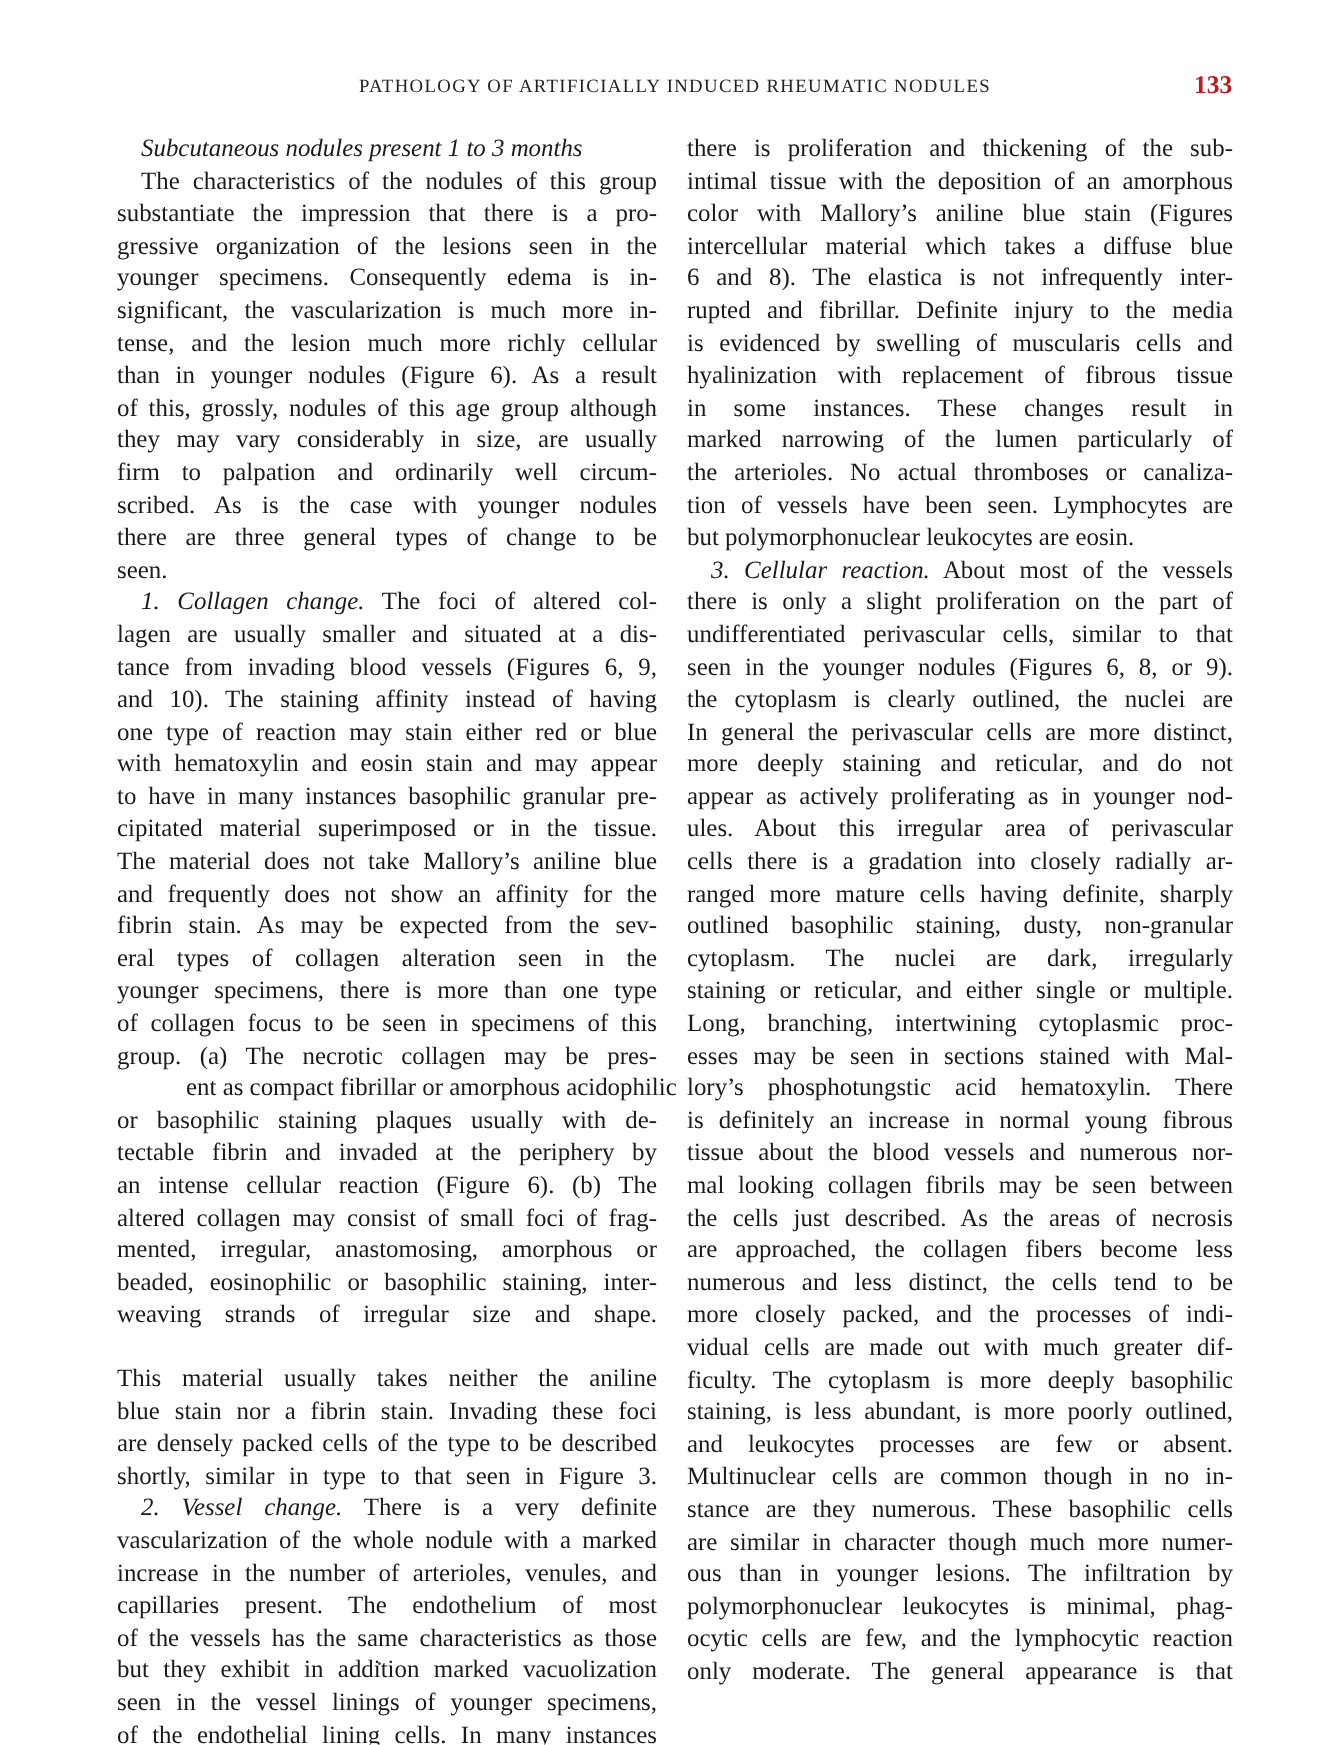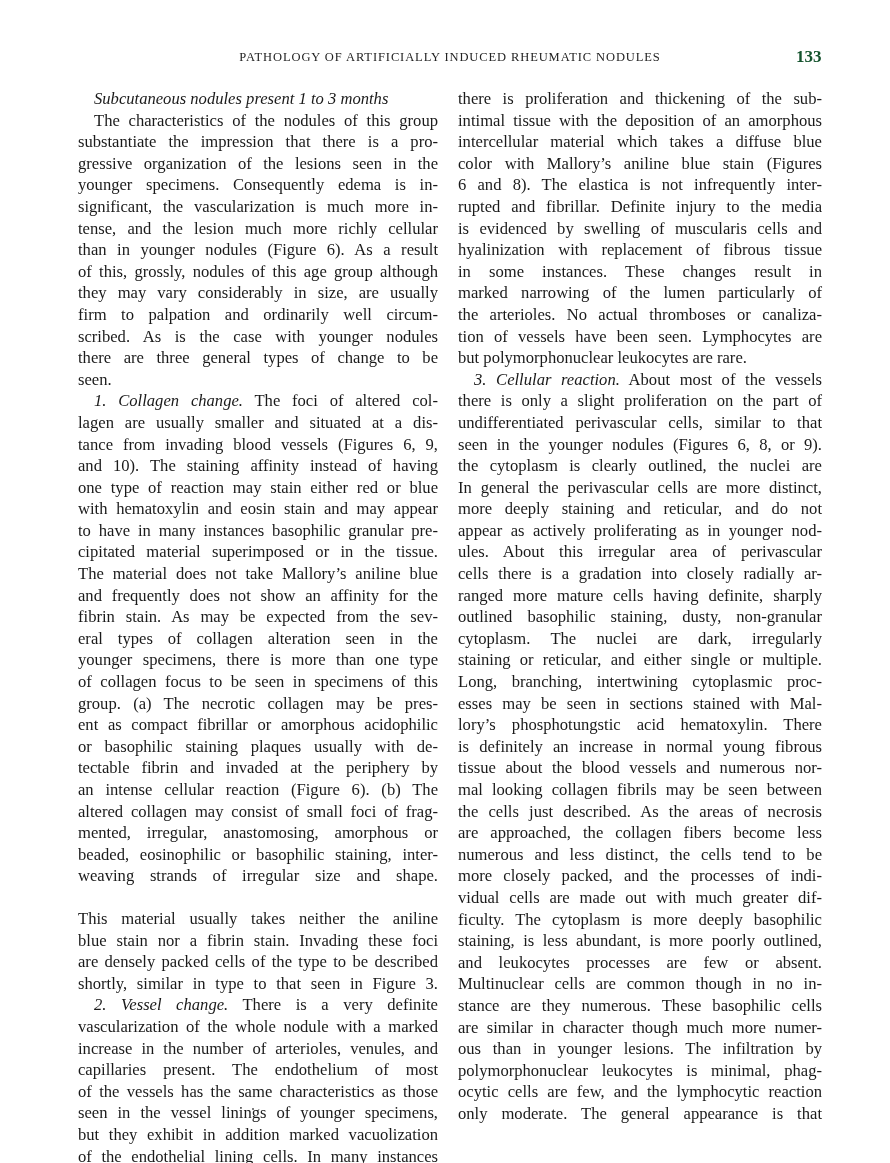--- a/index.html
+++ b/index.html
@@ -1,20 +1,20 @@
 <!DOCTYPE html>
 <html><head>
 <meta charset="utf-8">
 <style>
   html, body { margin: 0; padding: 0; background: #ffffff; }
   body { width: 890px; height: 1163px; position: relative; overflow: hidden;
          font-family: "Liberation Serif", "DejaVu Serif", serif; color: #1a1a1a; }
   .running-head { position: absolute; top: 50px; left: 220px; width: 460px;
          font-size: 12.5px; letter-spacing: 0.9px; text-align: center; color: #222; }
-  .page-number { position: absolute; top: 47px; left: 796px; font-size: 17px; font-weight: bold; color: #14532d; }
+  .page-number { position: absolute; top: 47px; left: 796px; font-size: 17px; font-weight: bold; color: #b91c1c; }
   .column { position: absolute; top: 88px; }
   .col-left { left: 78px; width: 360px; }
   .col-right { left: 458px; width: 364px; }
   .line { display: block; height: 21.6px; line-height: 21.6px; font-size: 16.6px;
           text-align: justify; text-align-last: justify; white-space: nowrap; overflow: visible; }
   .line.last { text-align-last: left; }
   .line.indent { padding-left: 16px; }
   .heading { font-style: italic; text-align-last: left; padding-left: 16px; }
   .it { font-style: italic; }
   .line span { white-space: normal; }
@@ -49,56 +49,56 @@
     <div class="line" style="white-space: nowrap; word-spacing: 0px;">with hematoxylin and eosin stain and may appear</div>
     <div class="line" style="white-space: nowrap; word-spacing: 0px;">to have in many instances basophilic granular pre-</div>
     <div class="line" style="white-space: nowrap; word-spacing: 0px;">cipitated material superimposed or in the tissue.</div>
     <div class="line" style="white-space: nowrap; word-spacing: 0px;">The material does not take Mallory’s aniline blue</div>
     <div class="line" style="white-space: nowrap; word-spacing: 0px;">and frequently does not show an affinity for the</div>
     <div class="line" style="white-space: nowrap; word-spacing: 0px;">fibrin stain. As may be expected from the sev-</div>
     <div class="line" style="white-space: nowrap; word-spacing: 0px;">eral types of collagen alteration seen in the</div>
     <div class="line" style="white-space: nowrap; word-spacing: 0px;">younger specimens, there is more than one type</div>
     <div class="line" style="white-space: nowrap; word-spacing: 0px;">of collagen focus to be seen in specimens of this</div>
     <div class="line" style="white-space: nowrap; word-spacing: 0px;">group. (a) The necrotic collagen may be pres-</div>
-    <div class="line" style="white-space: nowrap; word-spacing: 0px;">ent as compact fibrillar or amorphous acidophilic</div>
+    <div class="line" style="white-space: nowrap; word-spacing: 0px; margin-left: 46px;">ent as compact fibrillar or amorphous acidophilic</div>
     <div class="line" style="white-space: nowrap; word-spacing: 0px;">or basophilic staining plaques usually with de-</div>
     <div class="line" style="white-space: nowrap; word-spacing: 0px;">tectable fibrin and invaded at the periphery by</div>
     <div class="line" style="white-space: nowrap; word-spacing: 0px;">an intense cellular reaction (Figure 6). (b) The</div>
     <div class="line" style="white-space: nowrap; word-spacing: 0px;">altered collagen may consist of small foci of frag-</div>
     <div class="line" style="white-space: nowrap; word-spacing: 0px;">mented, irregular, anastomosing, amorphous or</div>
     <div class="line" style="white-space: nowrap; word-spacing: 0px;">beaded, eosinophilic or basophilic staining, inter-</div>
     <div class="line" style="white-space: nowrap; word-spacing: 0px;">weaving strands of irregular size and shape.</div>
     <div class="line" style="white-space: nowrap; word-spacing: 0px; margin-top: 21px;">This material usually takes neither the aniline</div>
     <div class="line" style="white-space: nowrap; word-spacing: 0px;">blue stain nor a fibrin stain. Invading these foci</div>
     <div class="line" style="white-space: nowrap; word-spacing: 0px;">are densely packed cells of the type to be described</div>
     <div class="line" style="white-space: nowrap; word-spacing: 0px;">shortly, similar in type to that seen in Figure 3.</div>
     <div class="line indent" style="text-align: justify; white-space: nowrap; word-spacing: 0px;"><span class="it">2. Vessel change.</span><span> There is a very definite</span></div>
     <div class="line" style="white-space: nowrap; word-spacing: 0px;">vascularization of the whole nodule with a marked</div>
     <div class="line" style="white-space: nowrap; word-spacing: 0px;">increase in the number of arterioles, venules, and</div>
     <div class="line" style="white-space: nowrap; word-spacing: 0px;">capillaries present. The endothelium of most</div>
     <div class="line" style="white-space: nowrap; word-spacing: 0px;">of the vessels has the same characteristics as those</div>
+    <div class="line" style="white-space: nowrap; word-spacing: 0px;">but they exhibit in addition marked vacuolization</div>
     <div class="line" style="white-space: nowrap; word-spacing: 0px;">seen in the vessel linings of younger specimens,</div>
-    <div class="line" style="white-space: nowrap; word-spacing: 0px;">but they exhibit in addition marked vacuolization</div>
     <div class="line" style="white-space: nowrap; word-spacing: 0px;">of the endothelial lining cells. In many instances</div>
   </div>
 
 <div class="column col-right" id="col-right">
     <div class="line" style="white-space: nowrap; word-spacing: 0px;">there is proliferation and thickening of the sub-</div>
     <div class="line" style="white-space: nowrap; word-spacing: 0px;">intimal tissue with the deposition of an amorphous</div>
+    <div class="line" style="white-space: nowrap; word-spacing: 0px;">color with Mallory’s aniline blue stain (Figures</div>
     <div class="line" style="white-space: nowrap; word-spacing: 0px;">intercellular material which takes a diffuse blue</div>
-    <div class="line" style="white-space: nowrap; word-spacing: 0px;">color with Mallory’s aniline blue stain (Figures</div>
     <div class="line" style="white-space: nowrap; word-spacing: 0px;">6 and 8). The elastica is not infrequently inter-</div>
     <div class="line" style="white-space: nowrap; word-spacing: 0px;">rupted and fibrillar. Definite injury to the media</div>
     <div class="line" style="white-space: nowrap; word-spacing: 0px;">is evidenced by swelling of muscularis cells and</div>
     <div class="line" style="white-space: nowrap; word-spacing: 0px;">hyalinization with replacement of fibrous tissue</div>
     <div class="line" style="white-space: nowrap; word-spacing: 0px;">in some instances. These changes result in</div>
     <div class="line" style="white-space: nowrap; word-spacing: 0px;">marked narrowing of the lumen particularly of</div>
     <div class="line" style="white-space: nowrap; word-spacing: 0px;">the arterioles. No actual thromboses or canaliza-</div>
     <div class="line" style="white-space: nowrap; word-spacing: 0px;">tion of vessels have been seen. Lymphocytes are</div>
-    <div class="line last">but polymorphonuclear leukocytes are rare.</div>
+    <div class="line last">but polymorphonuclear leukocytes are eosin.</div>
     <div class="line indent" style="text-align: justify; white-space: nowrap; word-spacing: 0px;"><span class="it">3. Cellular reaction.</span><span> About most of the vessels</span></div>
     <div class="line" style="white-space: nowrap; word-spacing: 0px;">there is only a slight proliferation on the part of</div>
     <div class="line" style="white-space: nowrap; word-spacing: 0px;">undifferentiated perivascular cells, similar to that</div>
     <div class="line" style="white-space: nowrap; word-spacing: 0px;">seen in the younger nodules (Figures 6, 8, or 9).</div>
     <div class="line" style="white-space: nowrap; word-spacing: 0px;">the cytoplasm is clearly outlined, the nuclei are</div>
     <div class="line" style="white-space: nowrap; word-spacing: 0px;">In general the perivascular cells are more distinct,</div>
     <div class="line" style="white-space: nowrap; word-spacing: 0px;">more deeply staining and reticular, and do not</div>
     <div class="line" style="white-space: nowrap; word-spacing: 0px;">appear as actively proliferating as in younger nod-</div>
     <div class="line" style="white-space: nowrap; word-spacing: 0px;">ules. About this irregular area of perivascular</div>
     <div class="line" style="white-space: nowrap; word-spacing: 0px;">cells there is a gradation into closely radially ar-</div>

